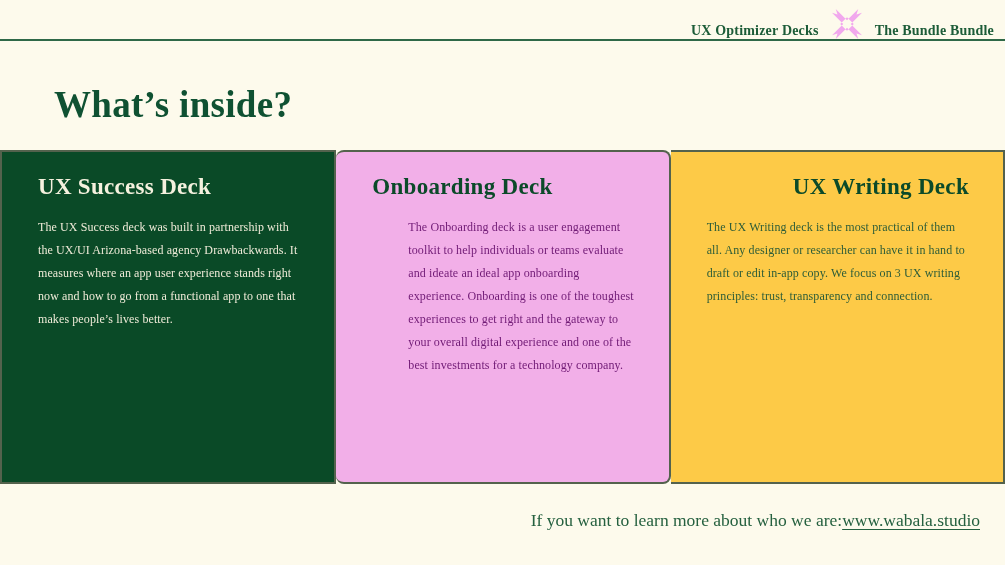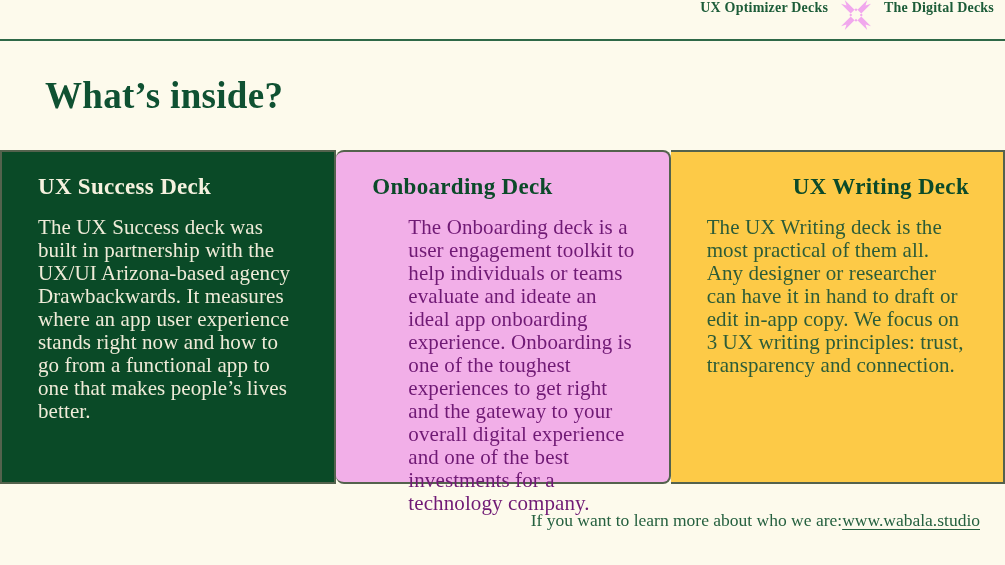--- a/index.html
+++ b/index.html
@@ -12,38 +12,38 @@
     overflow: hidden;
     box-sizing: border-box;
   }
   
   .topbar {
     position: absolute;
     top: 0; left: 0; right: 0;
     height: 39px;
     border-bottom: 2px solid #2F6847;
     display: flex;
-    align-items: flex-start;
+    align-items: flex-end;
     justify-content: flex-end;
     gap: 13px;
     padding-right: 11px;
   }
   .topbar .brand {
     color: #1C5C38;
     font-weight: bold;
     font-size: 14px;
     letter-spacing: 0.2px;
   }
   .flower { width: 30px; height: 30px; display: block; }
   
   .page-title {
     position: absolute;
     top: 74px;
     left: 45px;
-    margin: 0;
+    margin: 9px;
     font-size: 37px;
     font-weight: bold;
     color: #0F5132;
     letter-spacing: 0.3px;
   }
   
   .cards {
     position: absolute;
     top: 150px;
     left: 0;
@@ -59,21 +59,21 @@
   }
   .card + .card { border-left: none; }
   .card h2 {
     margin: 0 0 16px 0;
     font-size: 23px;
     font-weight: bold;
     letter-spacing: 0.3px;
   }
   .card p {
     margin: 0;
-    font-size: 21px;
+    font-size: 12px;
     line-height: 23px;
     letter-spacing: 0.1px;
   }
   
   .footer {
     position: absolute;
     left: 0; right: 0;
     bottom: 0;
     height: 81px;
     display: flex;
@@ -96,21 +96,21 @@
 
 <div class="slide">
 
   <header class="topbar">
     <span class="brand">UX Optimizer Decks</span>
     <span>
       <svg class="flower" viewBox="0 0 24 24" aria-hidden="true">
         <path fill-rule="evenodd" fill="#F1A8ED" d="M3,0 L12,9 L21,0 L19.6,4.4 L24,3 L15,12 L24,21 L19.6,19.6 L21,24 L12,15 L3,24 L4.4,19.6 L0,21 L9,12 L0,3 L4.4,4.4 Z M12,6.6 L17.4,12 L12,17.4 L6.6,12 Z"></path>
       </svg>
     </span>
-    <span class="brand">The Digital Decks</span>
+    <span class="brand">The Bundle Bundle</span>
   </header>
 
   <h1 class="page-title">What’s inside?</h1>
 
   <main class="cards">
     <section class="card" style="background: rgb(10, 74, 39);">
       <h2 style="color: rgb(245, 241, 222);">UX Success Deck</h2>
       <p style="color: rgb(239, 235, 216);">The UX Success deck was built in partnership with the UX/UI Arizona-based agency Drawbackwards. It measures where an app user experience stands right now and how to go from a functional app to one that makes people’s lives better.</p>
     </section>
     <section class="card" style="background: rgb(242, 175, 232); border-radius: 8px;">

